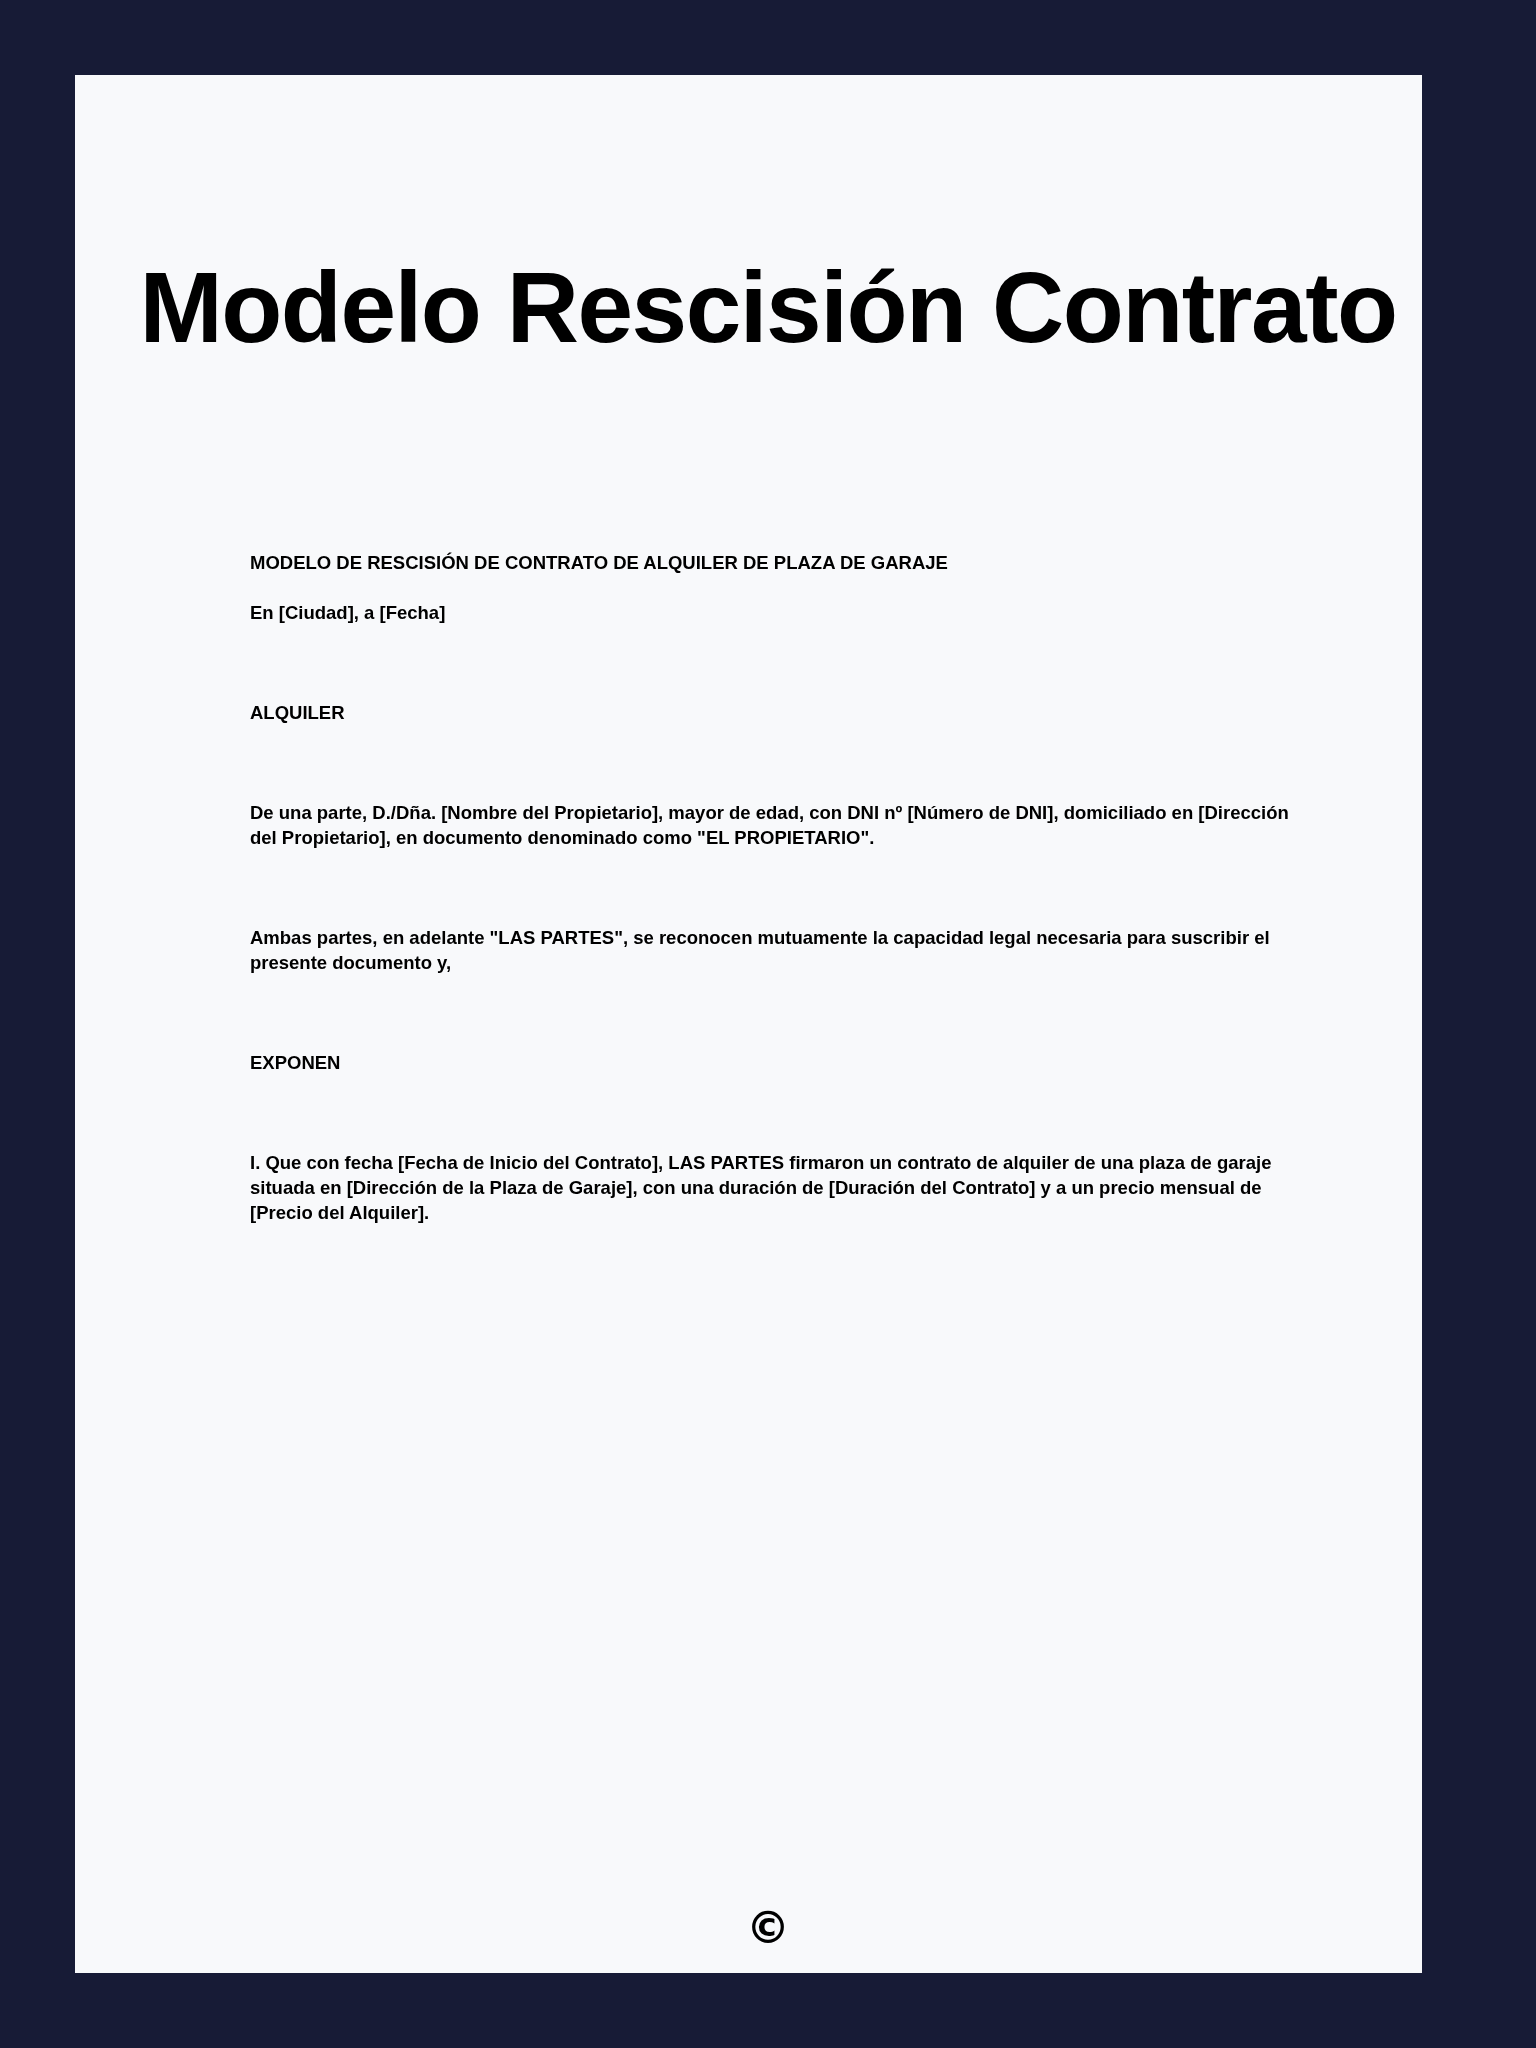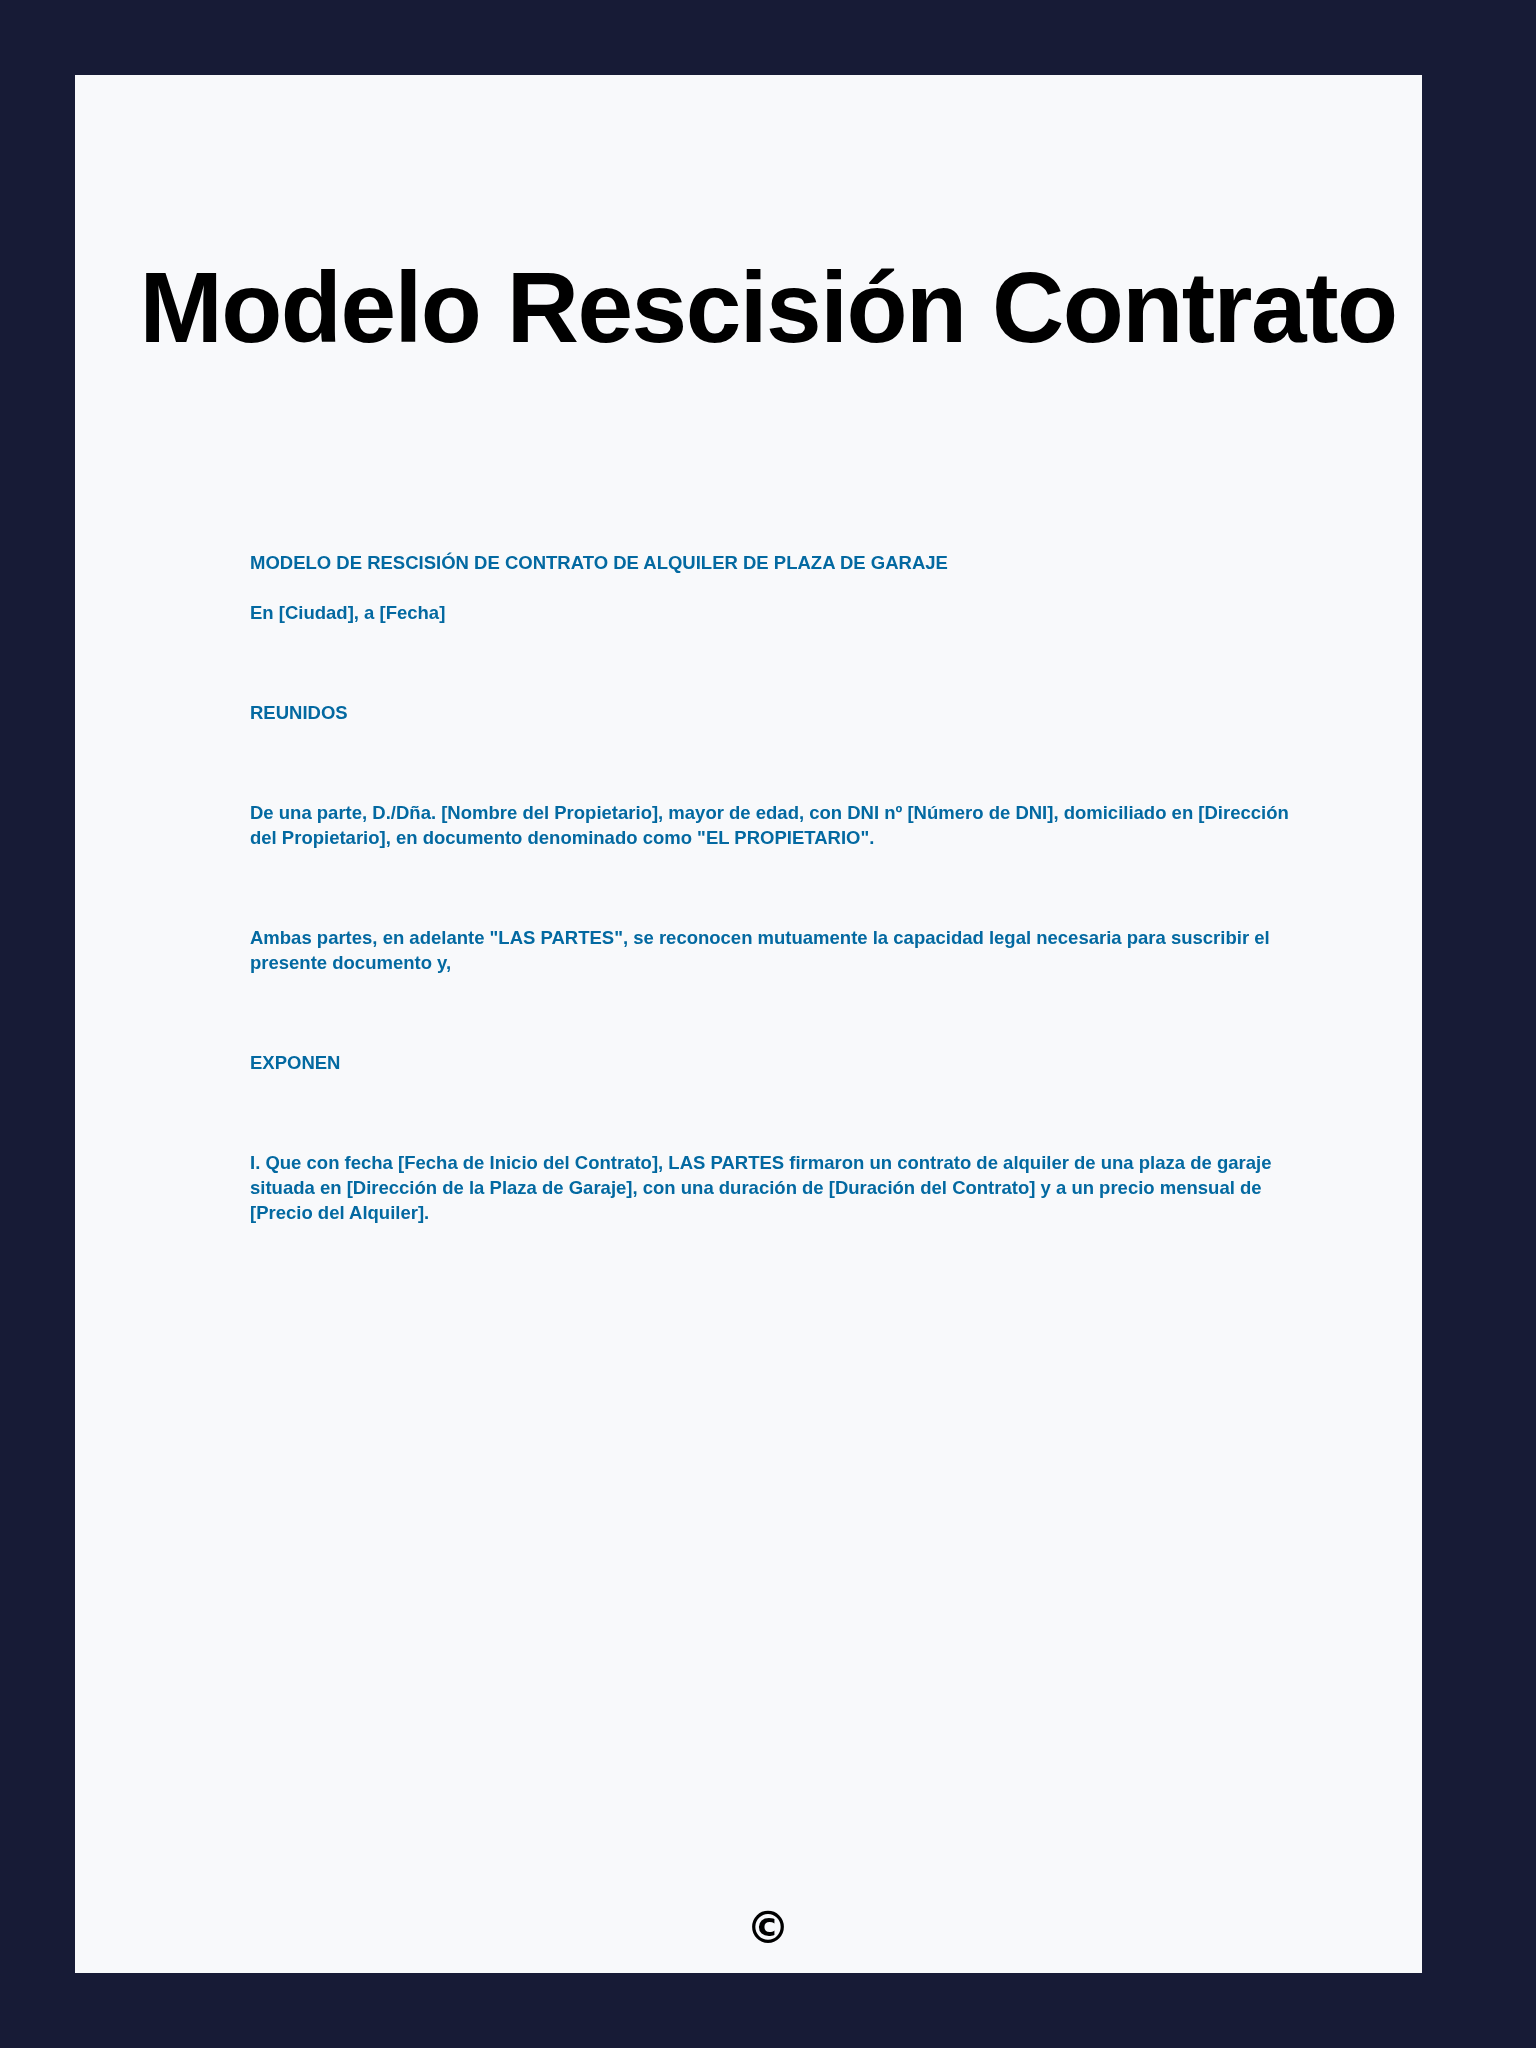--- a/index.html
+++ b/index.html
@@ -30,21 +30,21 @@
     }
     .title span { display: block; }
     .body {
       position: absolute;
       left: 175px; top: 475px;
       width: 1040px;
       font-family: "Liberation Sans", sans-serif;
       font-weight: bold;
       font-size: 18.5px;
       line-height: 25px;
-      color: #0369a1;
+      color: #000000;
     }
     .body p { margin: 0; }
     .gap1 { margin-bottom: 25px !important; }
     .gap3 { margin-bottom: 75px !important; }
     .copyright {
       position: absolute;
       left: 0; top: 1828px;
       width: 1386px;
       text-align: center;
       font-family: "DejaVu Sans", sans-serif;
@@ -58,21 +58,21 @@
 <body>
 
 <div class="page">
   <h1 class="title">
     <span>Modelo Rescisión Contrato</span>
   </h1>
 
   <div class="body">
     <p class="gap1">MODELO DE RESCISIÓN DE CONTRATO DE ALQUILER DE PLAZA DE GARAJE</p>
     <p class="gap3">En [Ciudad], a [Fecha]</p>
-    <p class="gap3">REUNIDOS</p>
+    <p class="gap3">ALQUILER</p>
     <p class="gap3">De una parte, D./Dña. [Nombre del Propietario], mayor de edad, con DNI nº [Número de DNI], domiciliado en [Dirección del Propietario], en documento denominado como "EL PROPIETARIO".</p>
     <p class="gap3">Ambas partes, en adelante "LAS PARTES", se reconocen mutuamente la capacidad legal necesaria para suscribir el presente documento y,</p>
     <p class="gap3">EXPONEN</p>
     <p class="gap3">I. Que con fecha [Fecha de Inicio del Contrato], LAS PARTES firmaron un contrato de alquiler de una plaza de garaje situada en [Dirección de la Plaza de Garaje], con una duración de [Duración del Contrato] y a un precio mensual de [Precio del Alquiler].</p>
   </div>
 
   <div class="copyright">©</div>
 </div>
 
 </body></html>

